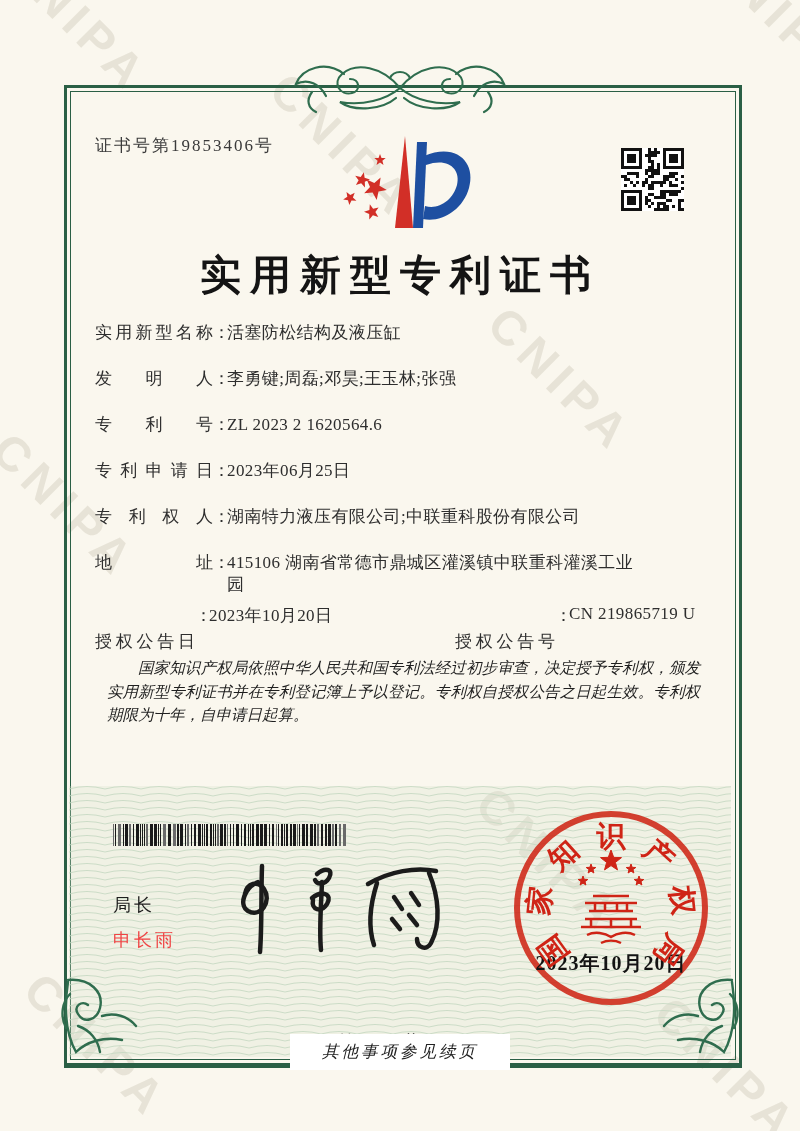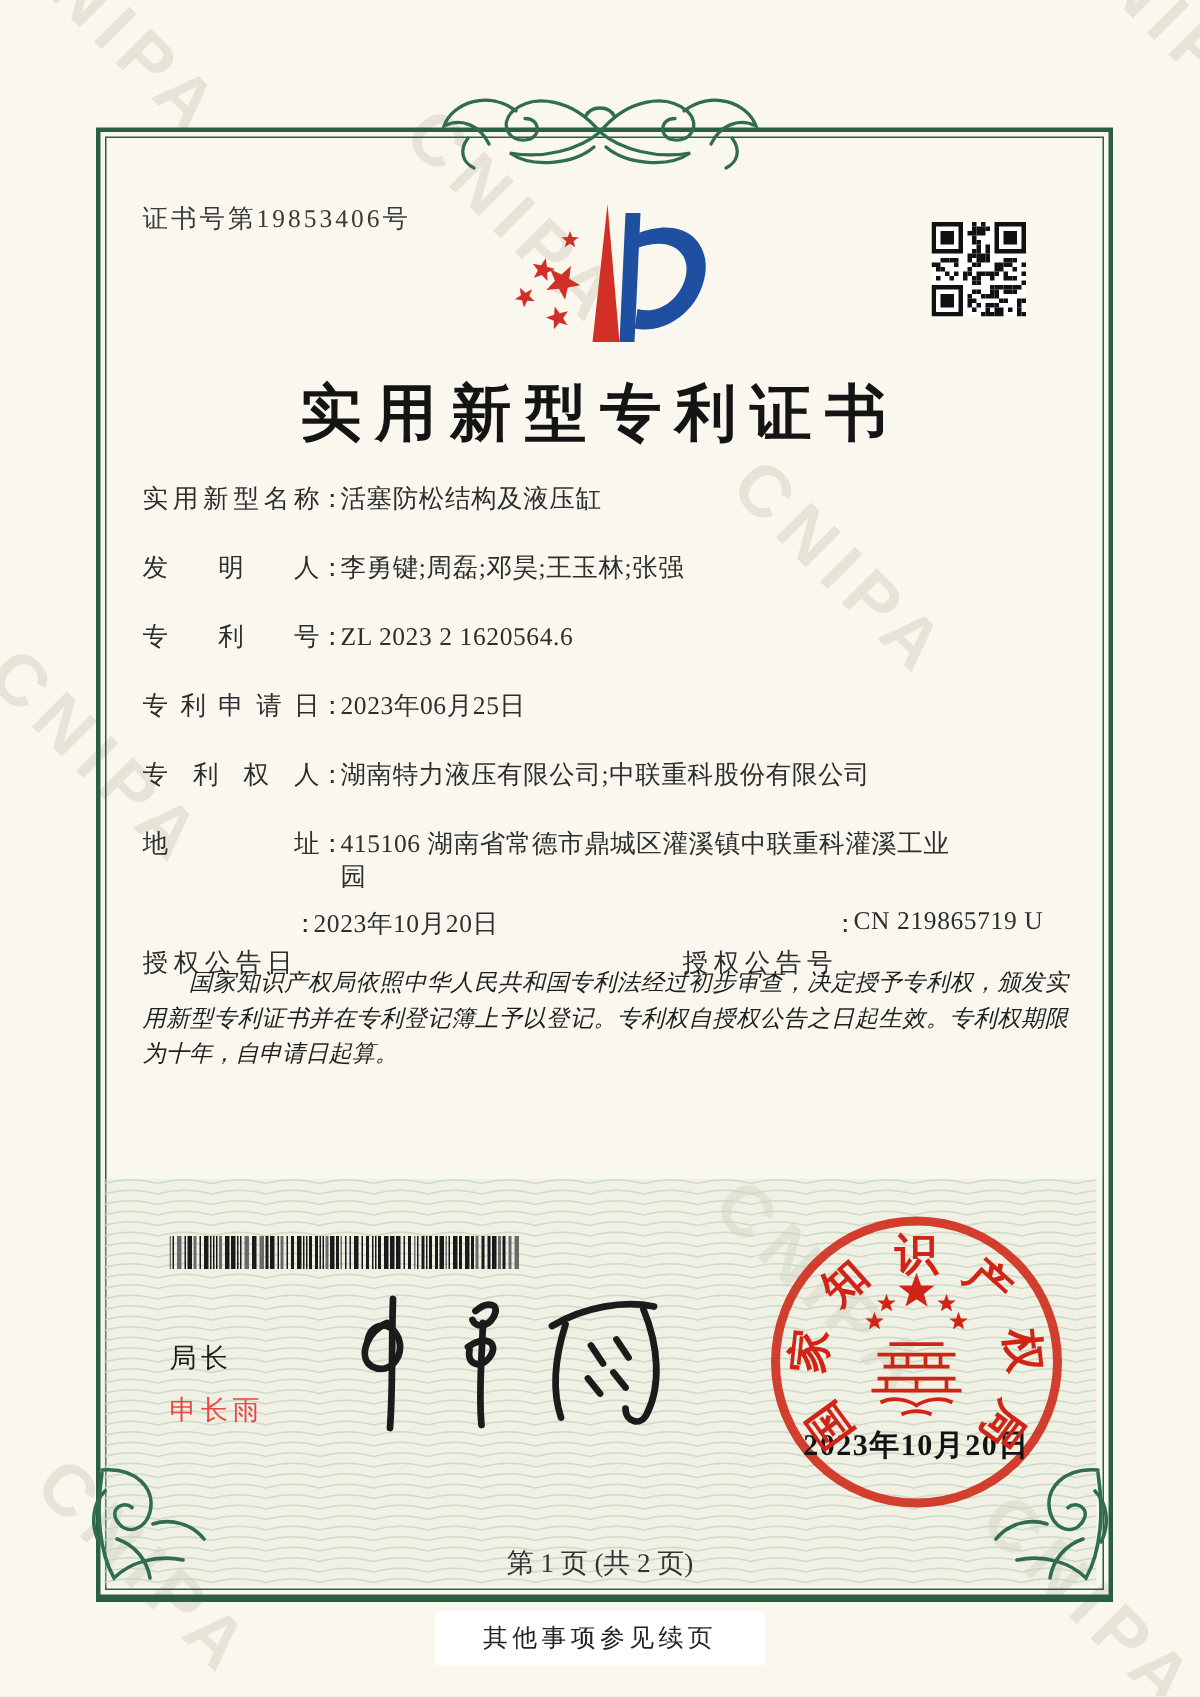--- a/index.html
+++ b/index.html
@@ -38,21 +38,21 @@
   .fcolon{display:inline-block;width:14px;vertical-align:top;}
   .fvalue{display:inline-block;vertical-align:top;letter-spacing:0.4px;}
   .fvalue-addr{width:418px;}
   .grantrow{position:relative;height:30px;}
   .grant2{position:absolute;left:360px;top:0;white-space:nowrap;}
   .glabel{display:inline-block;width:100px;text-align:justify;text-align-last:justify;vertical-align:top;margin-top:26px;}
 
   
   #paras{position:absolute;left:95px;top:644px;width:617px;z-index:4;
          font-size:15.5px;line-height:23.5px;color:#1f1f1f;font-style:italic;}
-  #paras p{margin:0;text-indent:2em;text-align:justify;}
+  #paras p{margin:12px;text-indent:2em;text-align:justify;}
 
   
   #barcode{position:absolute;left:113px;top:824px;z-index:4;}
 
   
   #sig-title{position:absolute;left:113px;top:893px;font-family:"Liberation Sans",sans-serif;
              font-size:18px;letter-spacing:3px;color:#1d1d1d;z-index:4;text-align:right;}
   #sig-name{position:absolute;left:113px;top:928px;font-family:"Liberation Sans",sans-serif;
             font-size:18px;letter-spacing:3px;color:#ef4444;z-index:4;}
   #sig-script{position:absolute;left:218px;top:852px;z-index:4;}
@@ -62,22 +62,22 @@
   #seal-ring{position:absolute;inset:0;border:6px solid rgba(206,38,22,0.88);border-radius:50%;}
   .sealchar{position:absolute;left:50%;top:50%;font-weight:bold;font-size:29px;color:#cf2416;
             transform:translate(-50%,-50%) rotate(var(--a)) translateY(-71px);}
   #seal-date{position:absolute;left:50%;top:50%;transform:translate(-50%,42px);
              font-size:20px;font-weight:600;color:#131313;white-space:nowrap;letter-spacing:1px;}
   #emblem{position:absolute;left:47px;top:36px;}
 
   
   #pageinfo{position:absolute;left:0;top:1030px;width:800px;text-align:center;
             font-size:18px;color:#333;z-index:4;}
-  #footnote{position:absolute;left:50%;top:1074px;transform:translateX(-50%);
-            background:#ffffff;padding:7px 32px;font-size:16.5px;
+  #footnote{position:absolute;left:50%;top:1034px;transform:translateX(-50%);
+            background:#ffffff;padding:7px 32px;font-size:16.5px;font-style:italic;
             letter-spacing:3px;color:#222;z-index:4;white-space:nowrap;}
 </style>
 </head>
 <body>
 
 <div id="page">
 
   <div class="wm" style="left:-14px;top:-8px">CNIPA</div>
   <div class="wm" style="left:688px;top:-14px">CNIPA</div>
   <div class="wm" style="left:252px;top:118px">CNIPA</div>

